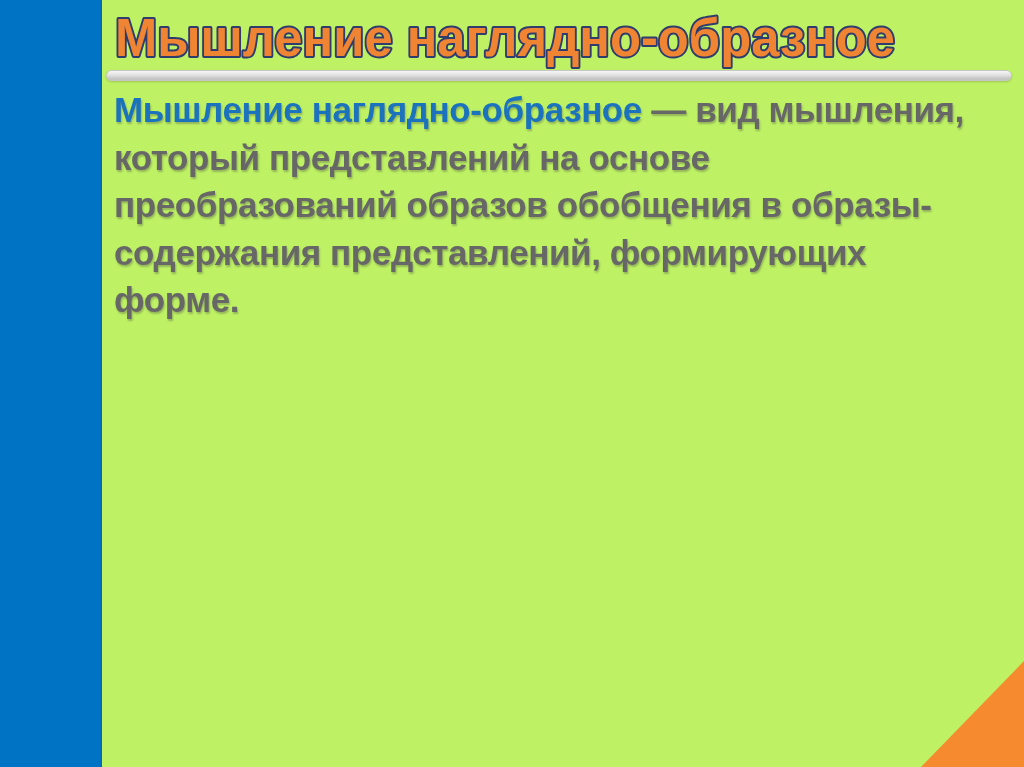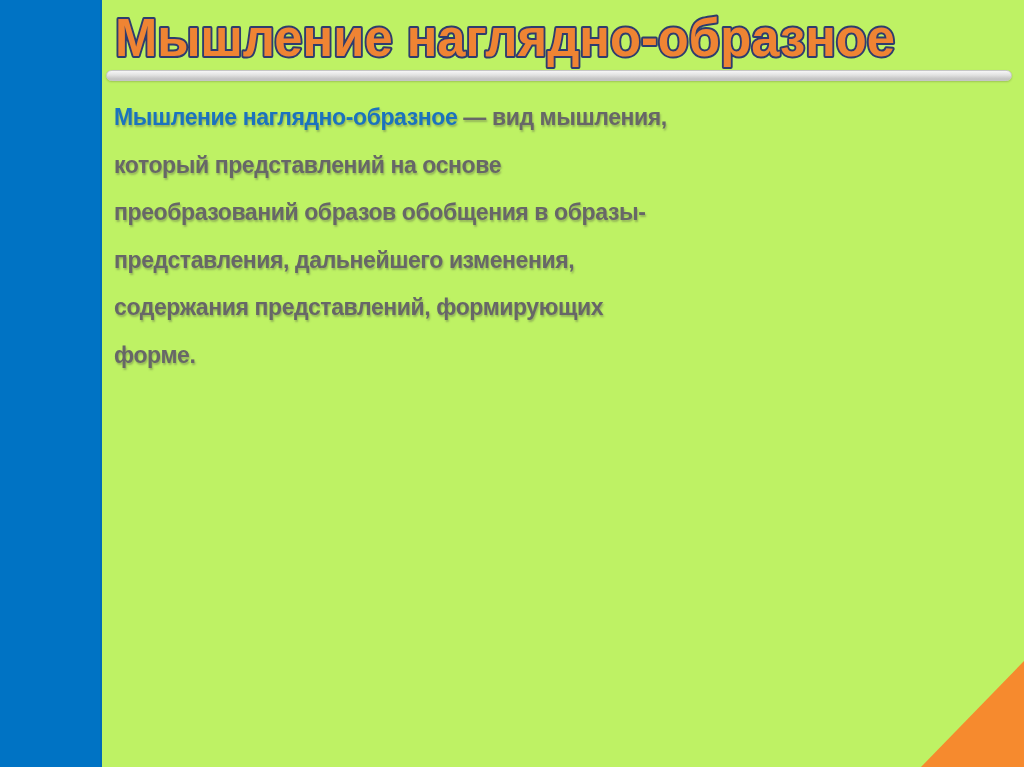--- a/index.html
+++ b/index.html
@@ -45,23 +45,23 @@
   }
   .divider{
     position:absolute;left:106px;top:70px;
     width:906px;height:11px;
     border-radius:6px;
     background:linear-gradient(#f6f6f6 0%,#e2e2e2 45%,#c9c9c9 80%,#c2c2c2 100%);
     border:1px solid #c6c6c6;
     box-shadow:0 1px 2px rgba(0,0,0,0.18);
   }
   .body-text{
-    position:absolute;left:114px;top:94px;
+    position:absolute;left:114px;top:86px;
     width:890px;
-    font-size:23px;
+    font-size:35px;
     font-weight:bold;
     line-height:47.6px;
     letter-spacing:-0.4px;
     color:var(--body-gray);
     text-shadow:1px 1.5px 2px rgba(70,70,70,0.35);
   }
   .body-text .line{white-space:nowrap;}
   .blue{color:var(--body-blue);}
   .corner-triangle{
     position:absolute;right:0;bottom:0;
@@ -80,20 +80,19 @@
   <svg class="title-svg" xmlns="http://www.w3.org/2000/svg">
     <text x="2" y="52" textLength="780" lengthAdjust="spacingAndGlyphs">Мышление наглядно-образное</text>
   </svg>
 
   <div class="divider"></div>
 
   <div class="body-text">
     <div class="line"><span class="blue">Мышление наглядно-образное</span><span> — вид мышления,</span></div>
     <div class="line">который представлений на основе</div>
     <div class="line">преобразований образов обобщения в образы-</div>
-    <div class="line">представления, дальнейшего изменения,</div>
     <div class="line">содержания представлений, формирующих</div>
     <div class="line">форме.</div>
   </div>
 
   <div class="corner-triangle"></div>
 
 </div>
 
 </body></html>

